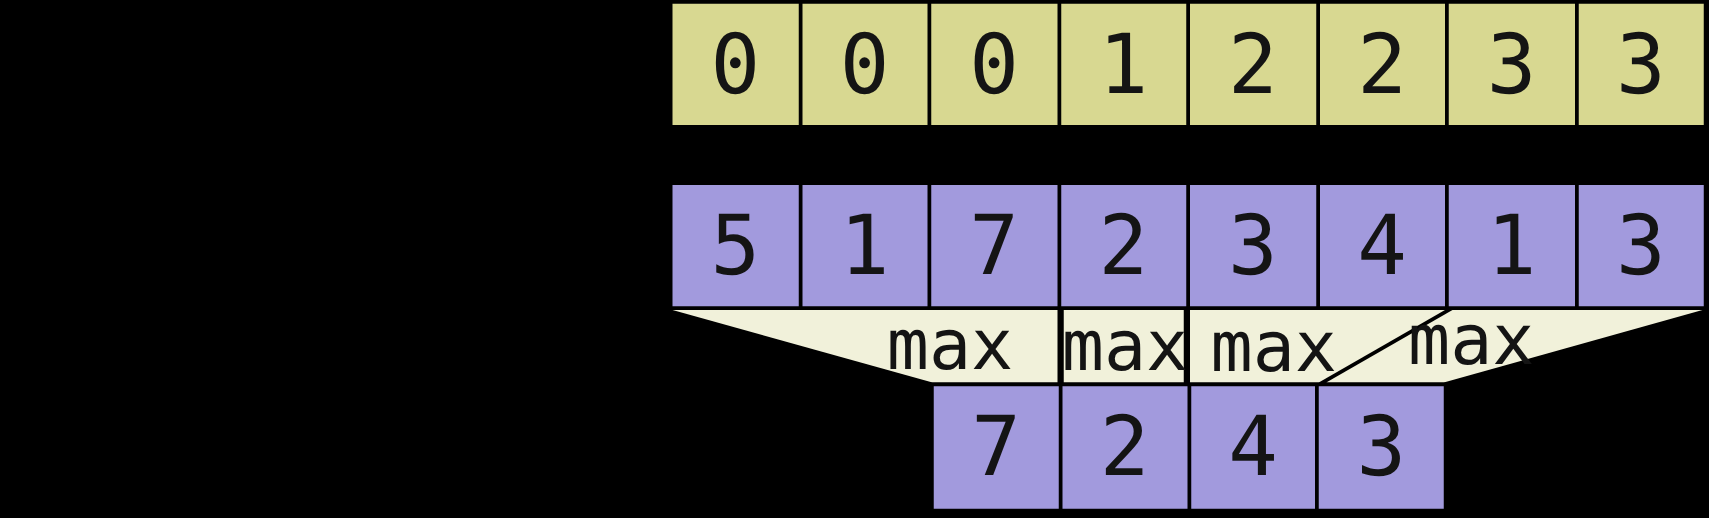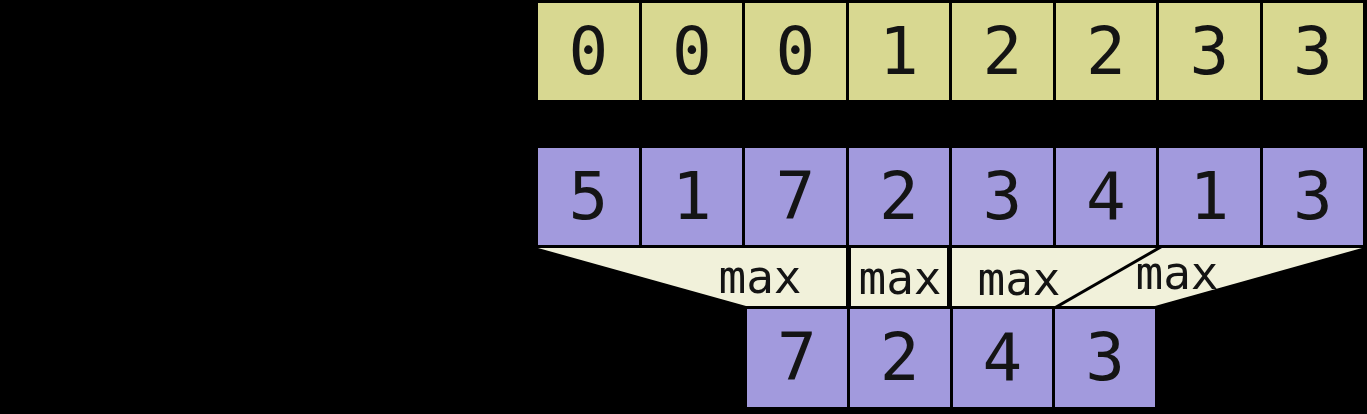--- a/index.html
+++ b/index.html
@@ -37,21 +37,21 @@
     color: var(--color-text, #111);
   }
   .row-segment .cell { background: var(--color-segment-row-fill, #d8d891); }
   .row-data .cell,
   .row-output .cell  { background: var(--color-data-row-fill, #a29add); }
 
   
   .max-label {
     position: absolute;
     transform: translate(-50%, -50%);
-    font-size: 46px;
+    font-size: 56px;
     line-height: 1;
     color: var(--color-text, #111);
     white-space: nowrap;
     text-align: center;
   }
 </style>
 </head>
 <body>
 
 <div class="canvas">

